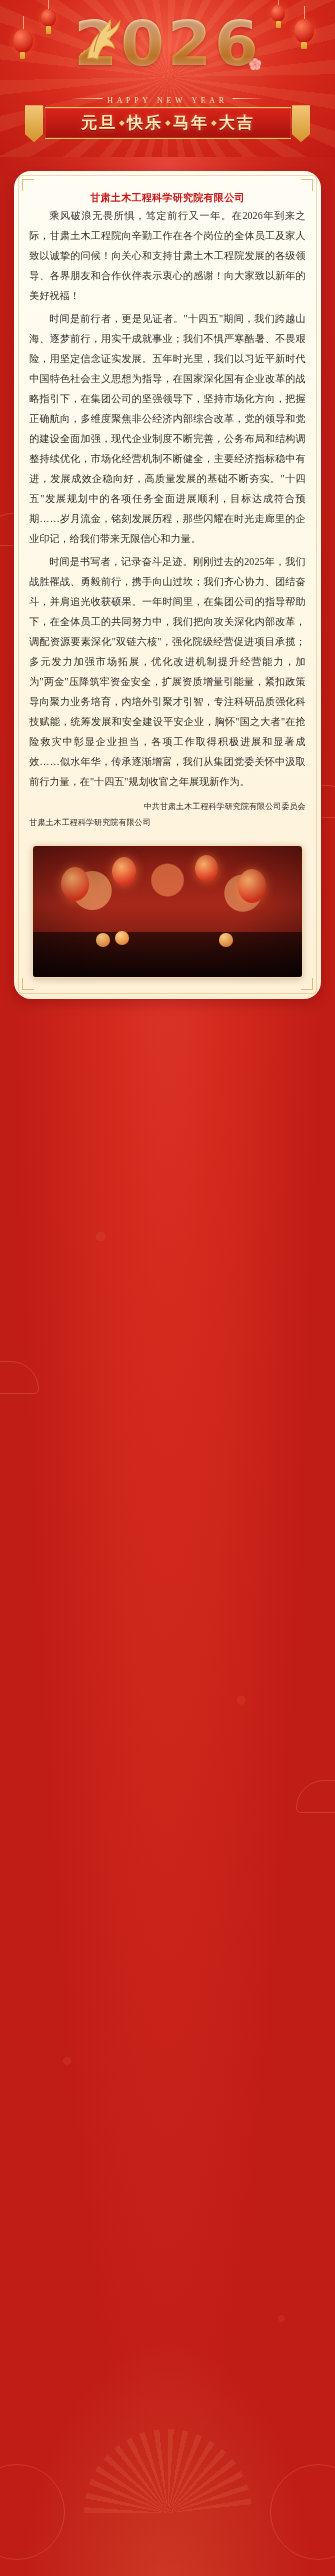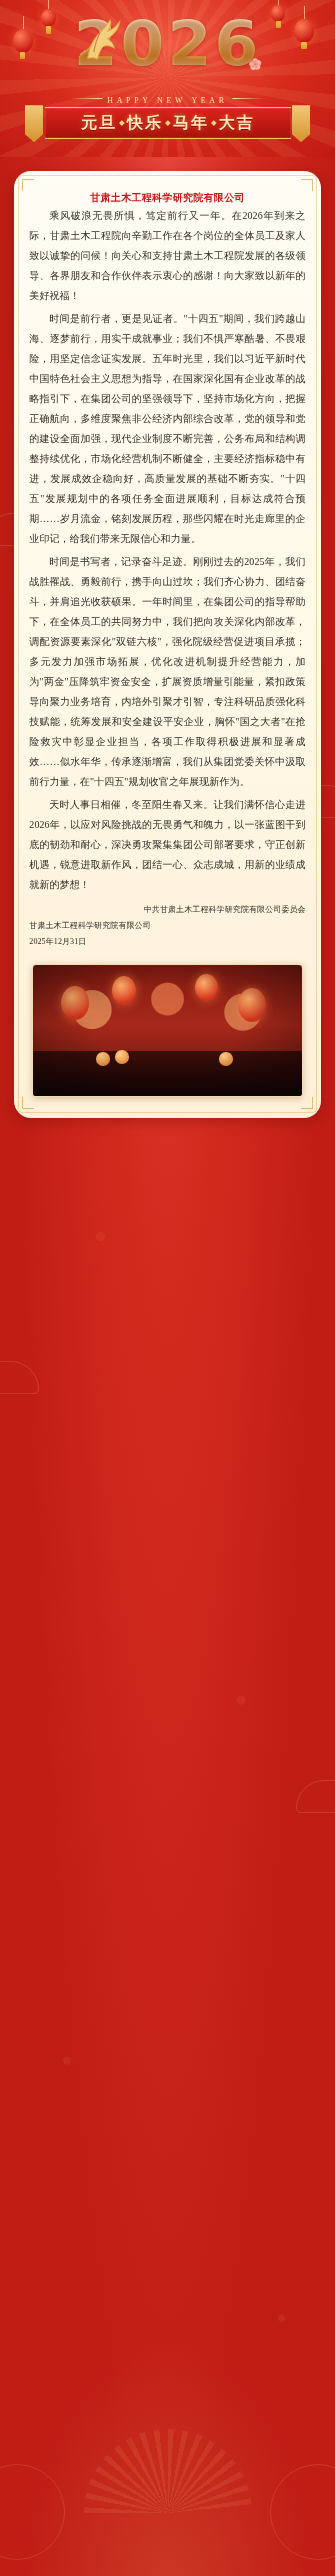--- a/index.html
+++ b/index.html
@@ -404,26 +404,24 @@
     <div class="card-corner cc-tl"></div>
     <div class="card-corner cc-tr"></div>
     <div class="card-corner cc-bl"></div>
     <div class="card-corner cc-br"></div>
 
     <div class="doc-title">甘肃土木工程科学研究院有限公司</div>
 
     <p class="para">乘风破浪无畏所惧，笃定前行又一年。在2026年到来之际，甘肃土木工程院向辛勤工作在各个岗位的全体员工及家人致以诚挚的问候！向关心和支持甘肃土木工程院发展的各级领导、各界朋友和合作伙伴表示衷心的感谢！向大家致以新年的美好祝福！</p>
     <p class="para">时间是前行者，更是见证者。"十四五"期间，我们跨越山海、逐梦前行，用实干成就事业；我们不惧严寒酷暑、不畏艰险，用坚定信念证实发展。五年时光里，我们以习近平新时代中国特色社会主义思想为指导，在国家深化国有企业改革的战略指引下，在集团公司的坚强领导下，坚持市场化方向，把握正确航向，多维度聚焦非公经济内部综合改革，党的领导和党的建设全面加强，现代企业制度不断完善，公务布局和结构调整持续优化，市场化经营机制不断健全，主要经济指标稳中有进，发展成效企稳向好，高质量发展的基础不断夯实。"十四五"发展规划中的各项任务全面进展顺利，目标达成符合预期……岁月流金，铭刻发展历程，那些闪耀在时光走廊里的企业印记，给我们带来无限信心和力量。</p>
     <p class="para">时间是书写者，记录奋斗足迹。刚刚过去的2025年，我们战胜罹战、勇毅前行，携手向山过坎；我们齐心协力、团结奋斗，并肩追光收获硕果。一年时间里，在集团公司的指导帮助下，在全体员工的共同努力中，我们把向攻关深化内部改革，调配资源要素深化"双链六核"，强化院级经营促进项目承揽；多元发力加强市场拓展，优化改进机制提升经营能力，加为"两金"压降筑牢资金安全，扩展资质增量引能量，紧扣政策导向聚力业务培育，内培外引聚才引智，专注科研品质强化科技赋能，统筹发展和安全建设平安企业，胸怀"国之大者"在抢险救灾中彰显企业担当，各项工作取得积极进展和显著成效……似水年华，传承逐渐增富，我们从集团党委关怀中汲取前行力量，在"十四五"规划收官之年展现新作为。</p>
-    <p class="para">天时人事日相催，冬至阳生春又来。让我们满怀信心走进2026年，以应对风险挑战的无畏勇气和魄力，以一张蓝图干到底的韧劲和耐心，深决勇攻聚集集团公司部署要求，守正创新机遇，锐意进取新作风，团结一心、众志成城，用新的业绩成就新的梦想！</p>
 
     <div class="sign-group">
       <p class="sign right">中共甘肃土木工程科学研究院有限公司委员会</p>
       <p class="sign block">甘肃土木工程科学研究院有限公司</p>
-      <p class="sign block">2025年12月31日</p>
     </div>
 
     <div class="photo">
       <div class="ph-lantern pl1"></div>
       <div class="ph-lantern pl2"></div>
       <div class="ph-lantern pl3"></div>
       <div class="ph-lantern pl4"></div>
       <div class="ph-table"></div>
       <div class="ph-fruit pf1"></div>
       <div class="ph-fruit pf2"></div>

